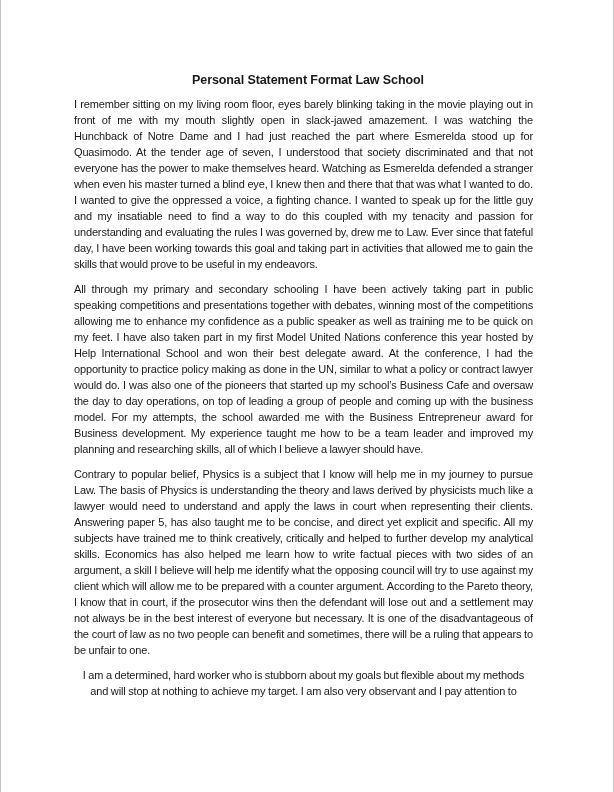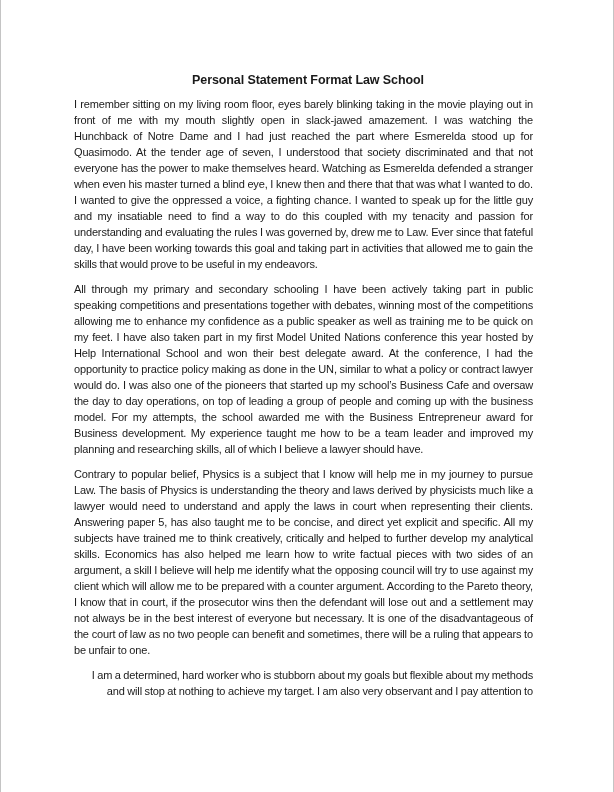--- a/index.html
+++ b/index.html
@@ -50,15 +50,15 @@
   </style>
 </head>
 <body>
 
 <div class="page">
   <div class="content">
     <div class="title">Personal Statement Format Law School</div>
     <p class="para">I remember sitting on my living room floor, eyes barely blinking taking in the movie playing out in front of me with my mouth slightly open in slack-jawed amazement. I was watching the Hunchback of Notre Dame and I had just reached the part where Esmerelda stood up for Quasimodo. At the tender age of seven, I understood that society discriminated and that not everyone has the power to make themselves heard. Watching as Esmerelda defended a stranger when even his master turned a blind eye, I knew then and there that that was what I wanted to do. I wanted to give the oppressed a voice, a fighting chance. I wanted to speak up for the little guy and my insatiable need to find a way to do this coupled with my tenacity and passion for understanding and evaluating the rules I was governed by, drew me to Law. Ever since that fateful day, I have been working towards this goal and taking part in activities that allowed me to gain the skills that would prove to be useful in my endeavors.</p>
     <p class="para">All through my primary and secondary schooling I have been actively taking part in public speaking competitions and presentations together with debates, winning most of the competitions allowing me to enhance my confidence as a public speaker as well as training me to be quick on my feet. I have also taken part in my first Model United Nations conference this year hosted by Help International School and won their best delegate award. At the conference, I had the opportunity to practice policy making as done in the UN, similar to what a policy or contract lawyer would do. I was also one of the pioneers that started up my school’s Business Cafe and oversaw the day to day operations, on top of leading a group of people and coming up with the business model. For my attempts, the school awarded me with the Business Entrepreneur award for Business development. My experience taught me how to be a team leader and improved my planning and researching skills, all of which I believe a lawyer should have.</p>
     <p class="para">Contrary to popular belief, Physics is a subject that I know will help me in my journey to pursue Law. The basis of Physics is understanding the theory and laws derived by physicists much like a lawyer would need to understand and apply the laws in court when representing their clients. Answering paper 5, has also taught me to be concise, and direct yet explicit and specific. All my subjects have trained me to think creatively, critically and helped to further develop my analytical skills. Economics has also helped me learn how to write factual pieces with two sides of an argument, a skill I believe will help me identify what the opposing council will try to use against my client which will allow me to be prepared with a counter argument. According to the Pareto theory, I know that in court, if the prosecutor wins then the defendant will lose out and a settlement may not always be in the best interest of everyone but necessary. It is one of the disadvantageous of the court of law as no two people can benefit and sometimes, there will be a ruling that appears to be unfair to one.</p>
-    <p class="para" style="text-align:right;">I am a determined, hard worker who is stubborn about my goals but flexible about my methods and will stop at nothing to achieve my target. I am also very observant and I pay attention to</p>
+    <p class="para" style="text-align:center;">I am a determined, hard worker who is stubborn about my goals but flexible about my methods and will stop at nothing to achieve my target. I am also very observant and I pay attention to</p>
   </div>
 </div>
 
 </body></html>

